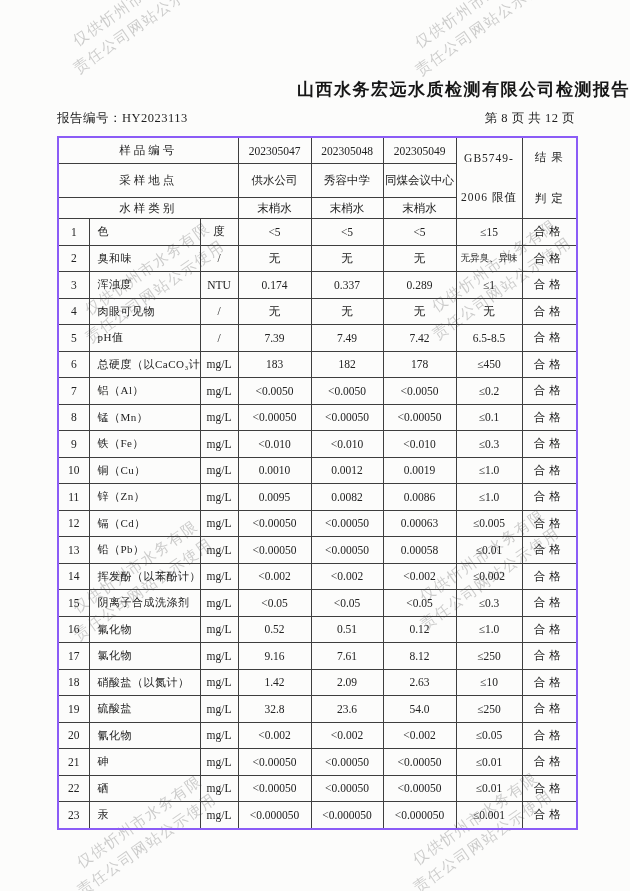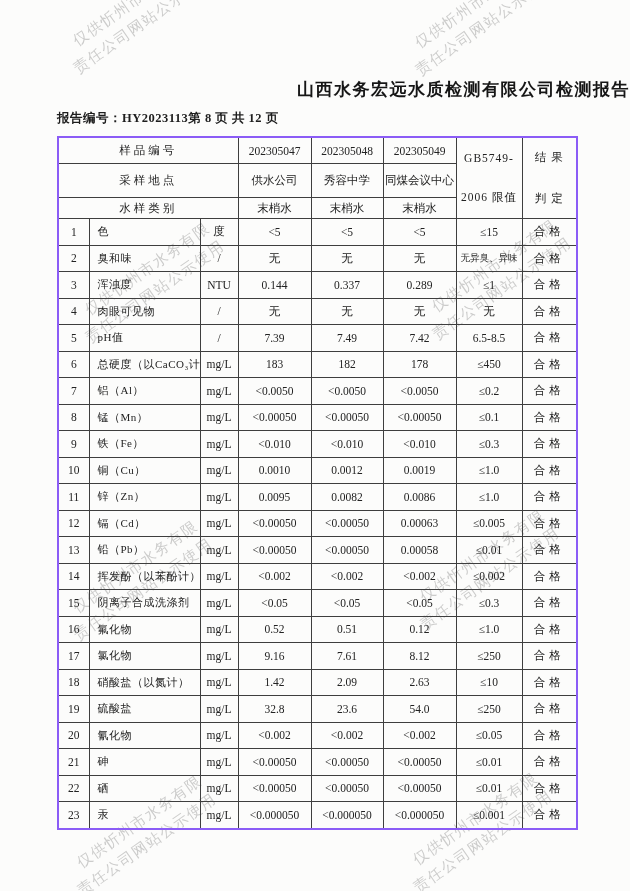--- a/index.html
+++ b/index.html
@@ -28,22 +28,22 @@
   
   .title{
     position:absolute;left:0;right:0;top:78px;
     text-align:right;font-size:17px;font-weight:bold;
     letter-spacing:1.5px;
     font-family:"Liberation Sans","DejaVu Sans",sans-serif;
     color:#161616;z-index:10;
   }
   .meta{
     position:absolute;left:57px;right:55px;top:110px;
-    display:flex;align-items:baseline;
-    font-size:12.5px;font-weight:bold;letter-spacing:.5px;z-index:10;
+    display:flex;justify-content:space-between;align-items:baseline;
+    font-size:12.5px;font-weight:normal;letter-spacing:.5px;z-index:10;
   }
   
   table{
     position:absolute;left:57px;top:136px;width:519px;
     border-collapse:collapse;table-layout:fixed;z-index:8;
     background:transparent;
   }
   table{border:2px solid #8b5cf6;}
   td{
     border:1px solid #3e3e3e;text-align:center;vertical-align:middle;
@@ -163,21 +163,21 @@
         <td>无</td>
         <td>无</td>
         <td>无</td>
         <td class="small">无异臭、异味</td>
         <td class="result-cell">合格</td>
       </tr>
       <tr>
         <td>3</td>
         <td class="name-cell">浑浊度</td>
         <td>NTU</td>
-        <td>0.144</td>
+        <td>0.174</td>
         <td>0.337</td>
         <td>0.289</td>
         <td>≤1</td>
         <td class="result-cell">合格</td>
       </tr>
       <tr>
         <td>4</td>
         <td class="name-cell">肉眼可见物</td>
         <td>/</td>
         <td>无</td>

